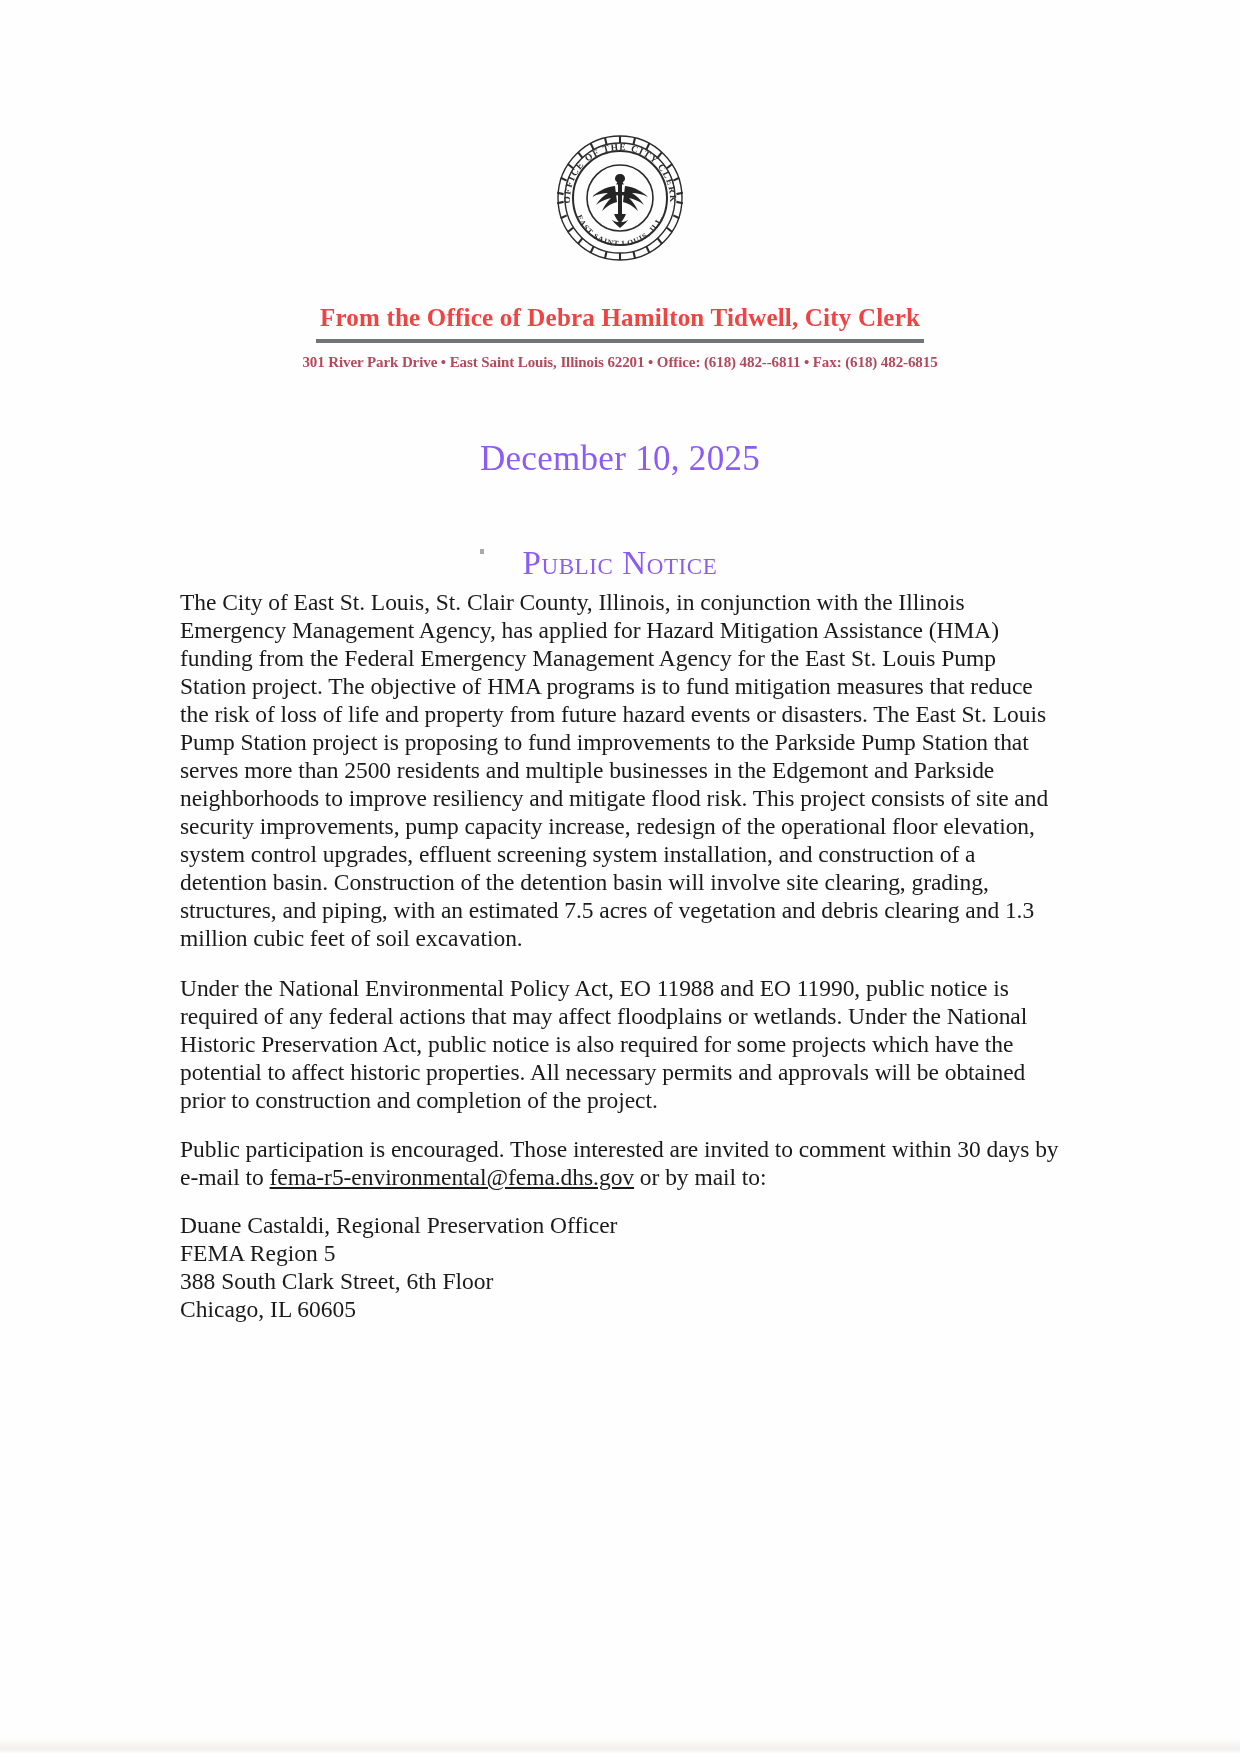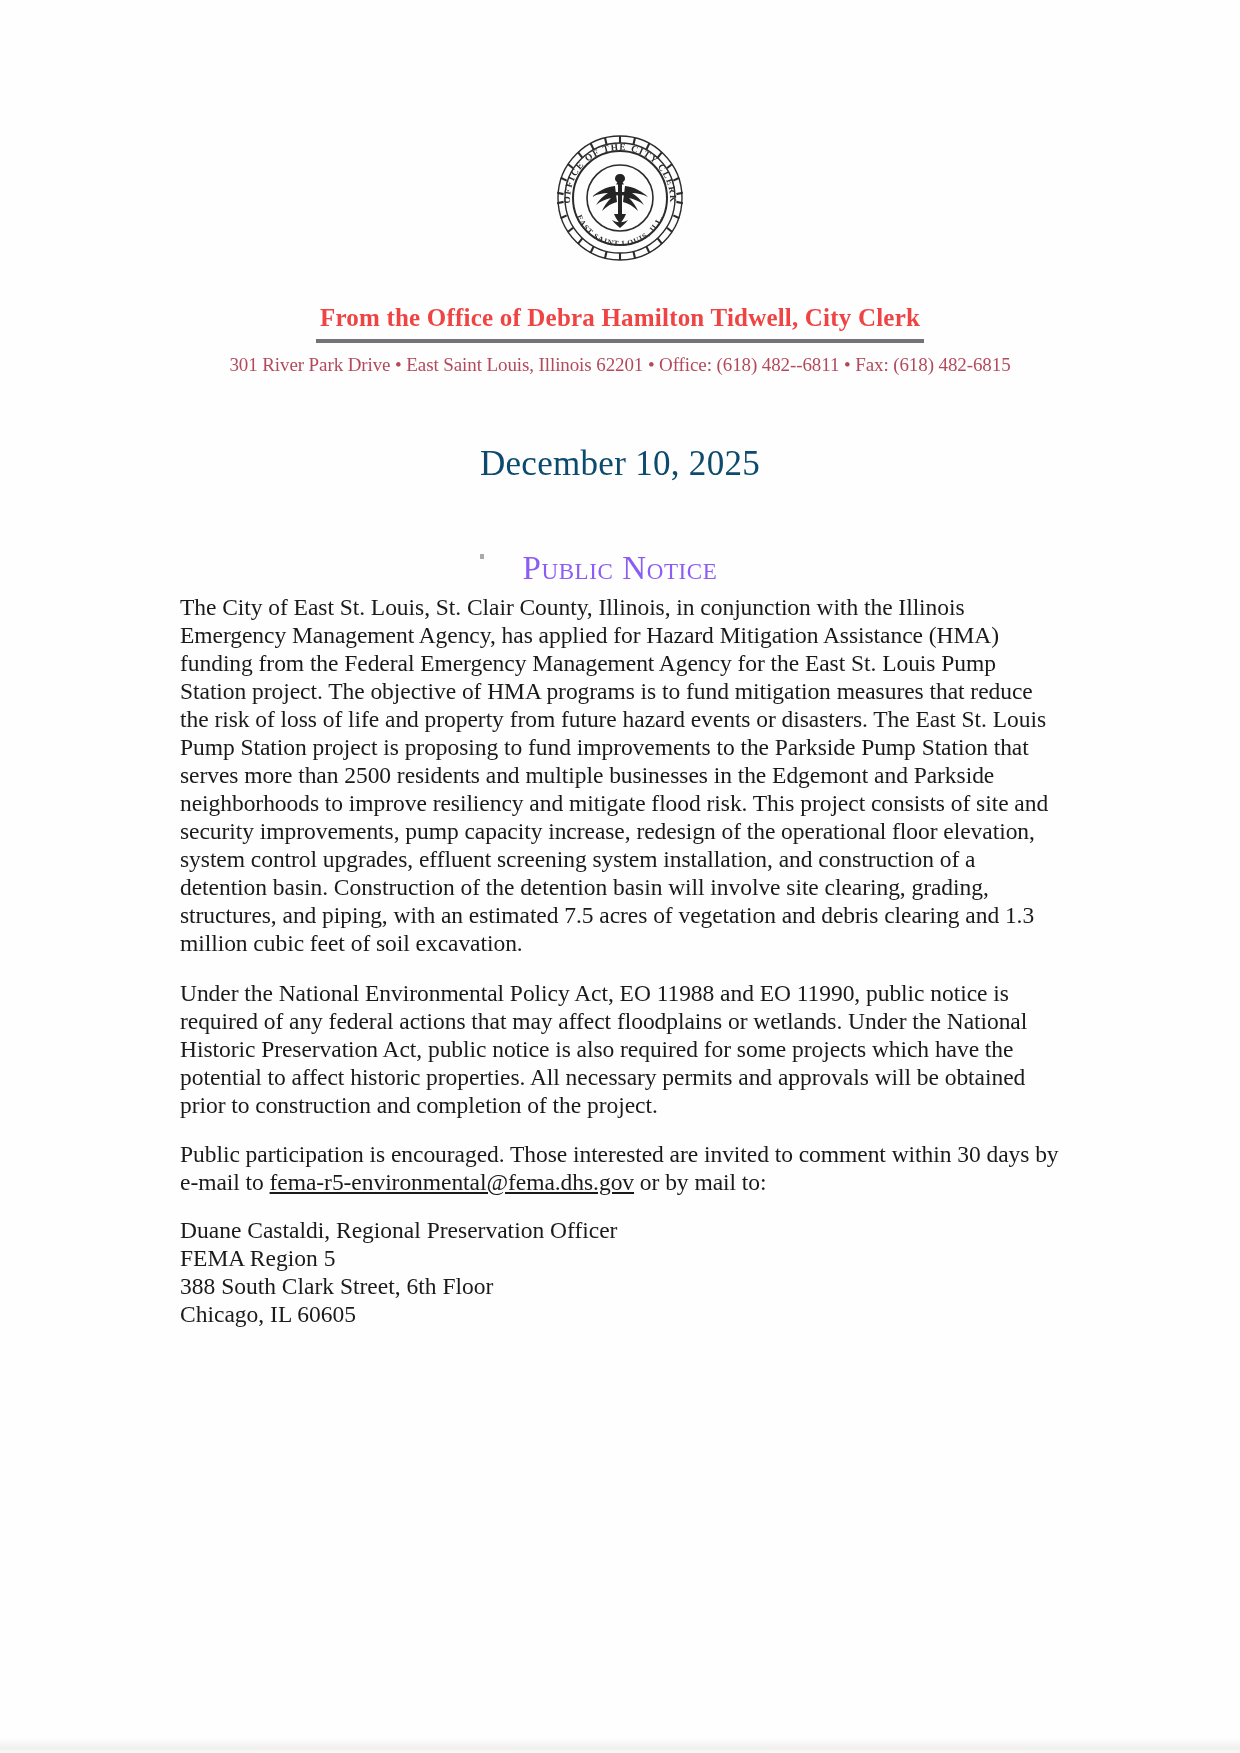--- a/index.html
+++ b/index.html
@@ -61,38 +61,38 @@
   }
   .lh-rule {
     width: 608px;
     height: 4px;
     margin: 7px auto 0 auto;
     background: #5b5b63;
     opacity: .85;
   }
   .lh-address {
     margin-top: 11px;
-    font-size: 19px;
-    font-weight: normal;
+    font-size: 15px;
+    font-weight: bold;
     color: #b34a5c;
     letter-spacing: -0.1px;
   }
 
   
   .doc-body {
     width: 880px;
     margin: 0 auto;
     padding-top: 0;
   }
   .date-line {
     text-align: center;
     font-size: 35px;
     margin-top: 68px;
     letter-spacing: .3px;
-    color: #0c4a6e;
+    color: #8b5cf6;
   }
   .notice-heading {
     position: relative;
     text-align: center;
     font-size: 33px;
     margin-top: 66px;
     margin-bottom: 6px;
     font-variant: small-caps;
     letter-spacing: .6px;
     color: #8b5cf6;

